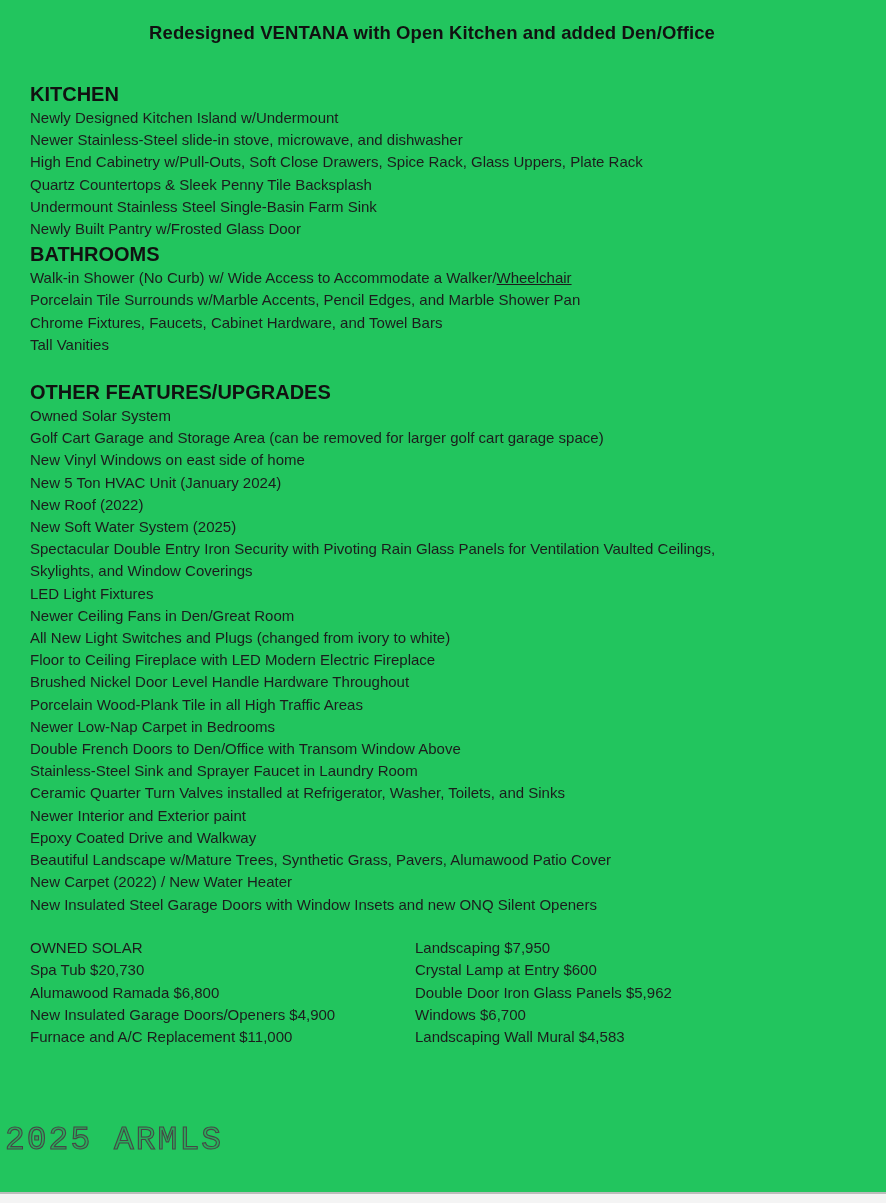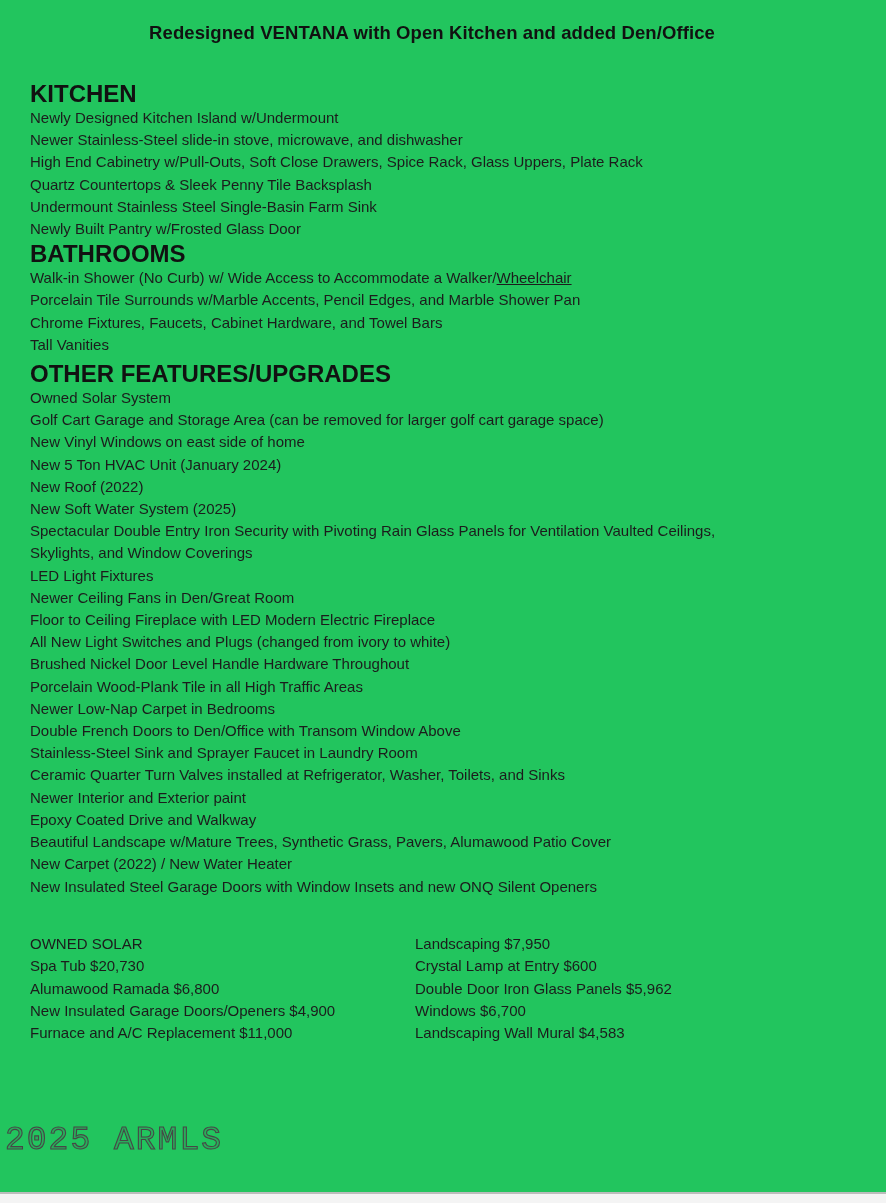--- a/index.html
+++ b/index.html
@@ -21,40 +21,40 @@
   }
   .doc-title {
     margin-top: 22px;
     text-align: center;
     font-size: 18.5px;
     font-weight: 700;
     color: #111;
     letter-spacing: 0.1px;
   }
   .section-heading {
-    font-size: 24px;
+    font-size: 20px;
     font-weight: 700;
     color: #111;
     line-height: 26px;
   }
   .heading-kitchen   { margin-top: 37px; }
   .heading-bathrooms { margin-top: 1px; }
-  .heading-other     { margin-top: 5px; }
+  .heading-other     { margin-top: 23px; }
   .feature-line {
     font-size: 15px;
     line-height: 22.2px;
     color: #1c1c1c;
     white-space: nowrap;
   }
   .underlined { text-decoration: underline; }
   .cost-list {
     display: flex;
     margin-top: 21px;
   }
-  .cost-col { width: 385px; margin-top: 14px; }
+  .cost-col { width: 385px; }
   .cost-line {
     font-size: 15px;
     line-height: 22.4px;
     color: #1c1c1c;
     white-space: nowrap;
   }
   .watermark {
     position: absolute;
     left: 5px;
     top: 1122px;
@@ -101,22 +101,22 @@
         <div class="feature-line">Owned Solar System</div>
         <div class="feature-line">Golf Cart Garage and Storage Area (can be removed for larger golf cart garage space)</div>
         <div class="feature-line">New Vinyl Windows on east side of home</div>
         <div class="feature-line">New 5 Ton HVAC Unit (January 2024)</div>
         <div class="feature-line">New Roof (2022)</div>
         <div class="feature-line">New Soft Water System (2025)</div>
         <div class="feature-line">Spectacular Double Entry Iron Security with Pivoting Rain Glass Panels for Ventilation Vaulted Ceilings,</div>
         <div class="feature-line">Skylights, and Window Coverings</div>
         <div class="feature-line">LED Light Fixtures</div>
         <div class="feature-line">Newer Ceiling Fans in Den/Great Room</div>
+        <div class="feature-line">All New Light Switches and Plugs (changed from ivory to white)</div>
         <div class="feature-line">Floor to Ceiling Fireplace with LED Modern Electric Fireplace</div>
-        <div class="feature-line">All New Light Switches and Plugs (changed from ivory to white)</div>
         <div class="feature-line">Brushed Nickel Door Level Handle Hardware Throughout</div>
         <div class="feature-line">Porcelain Wood-Plank Tile in all High Traffic Areas</div>
         <div class="feature-line">Newer Low-Nap Carpet in Bedrooms</div>
         <div class="feature-line">Double French Doors to Den/Office with Transom Window Above</div>
         <div class="feature-line">Stainless-Steel Sink and Sprayer Faucet in Laundry Room</div>
         <div class="feature-line">Ceramic Quarter Turn Valves installed at Refrigerator, Washer, Toilets, and Sinks</div>
         <div class="feature-line">Newer Interior and Exterior paint</div>
         <div class="feature-line">Epoxy Coated Drive and Walkway</div>
         <div class="feature-line">Beautiful Landscape w/Mature Trees, Synthetic Grass, Pavers, Alumawood Patio Cover</div>
         <div class="feature-line">New Carpet (2022) / New Water Heater</div>

